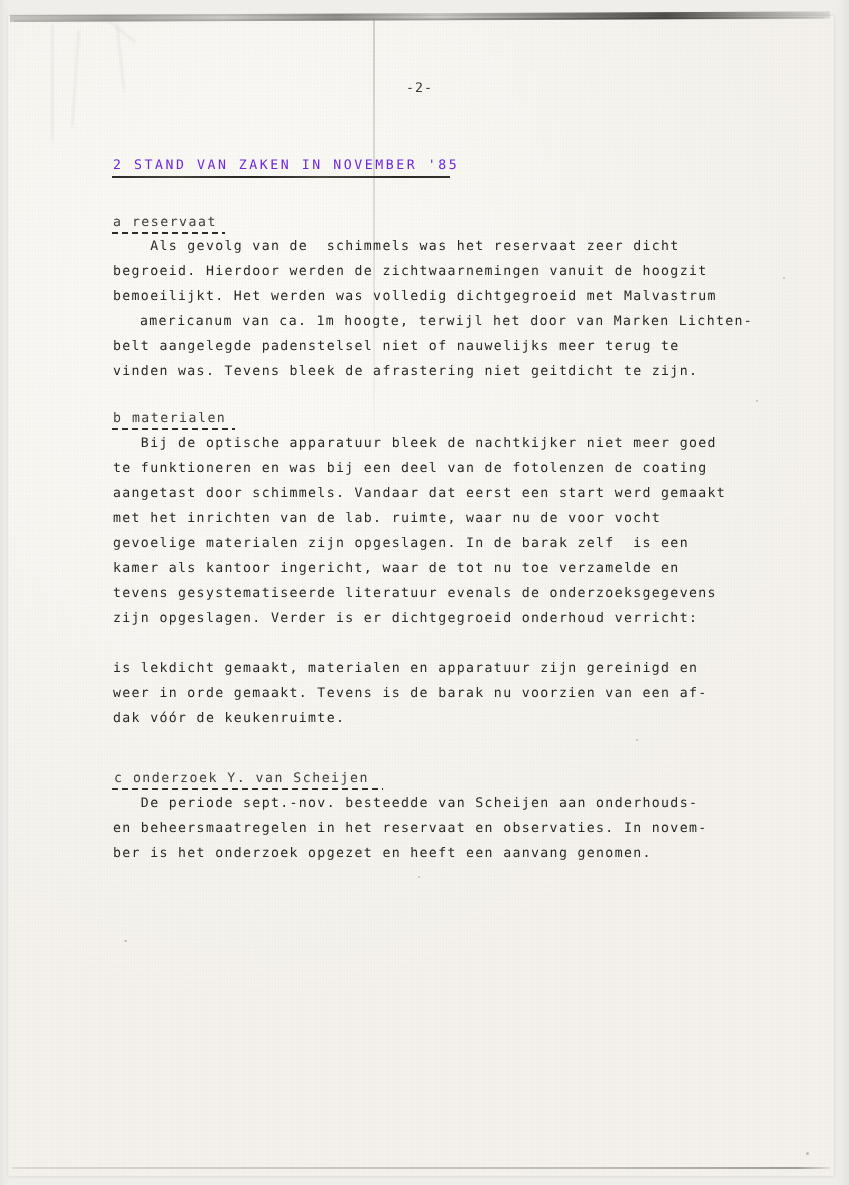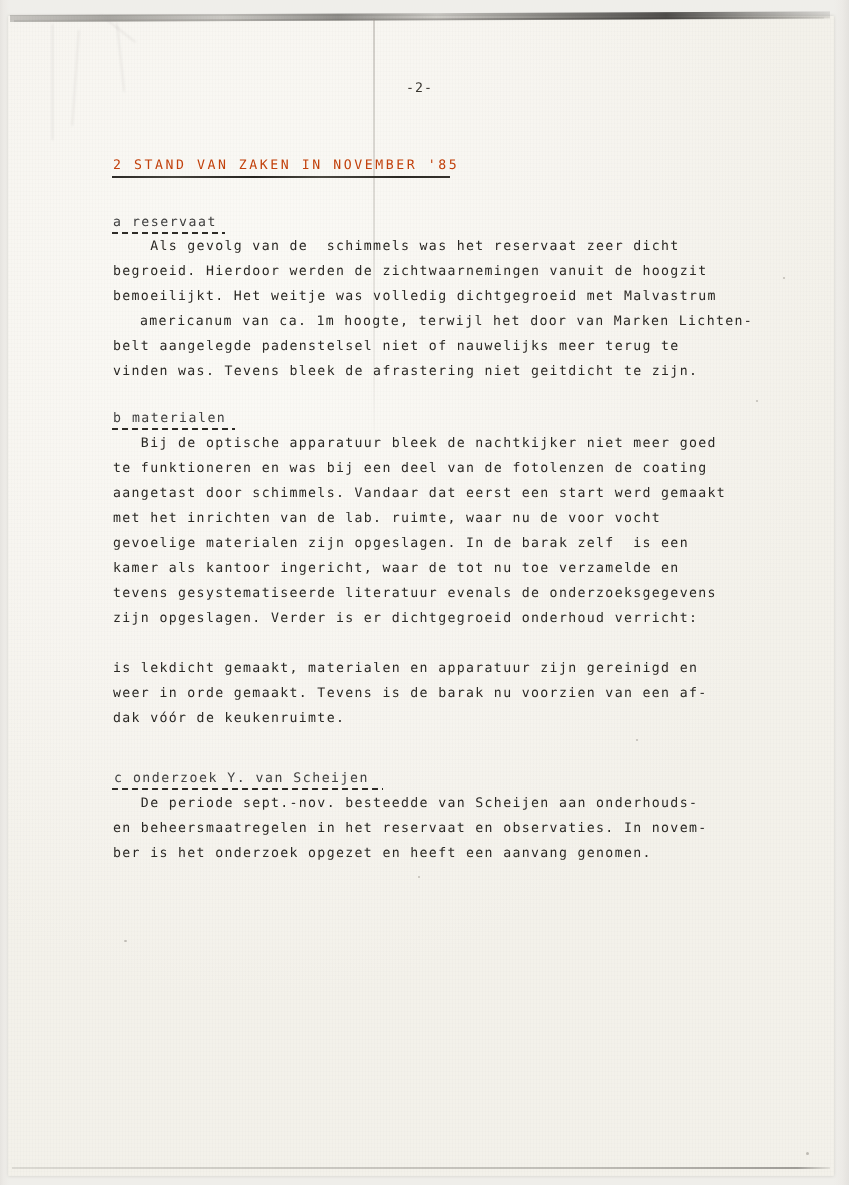--- a/index.html
+++ b/index.html
@@ -171,21 +171,21 @@
     top: 82px;
     letter-spacing: 1.0px;
     color: #38352f;
   }
 
   
   #heading-main {
     left: 113px;
     top: 159px;
     letter-spacing: 2.55px;
-    color: #c2410c;
+    color: #6d28d9;
   }
   #heading-main-rule {
     position: absolute;
     left: 112px;
     top: 176px;
     width: 338px;
     height: 2px;
     background: linear-gradient(to right,
       #2c2a26 0%, #45423c 18%, #26241f 42%, #4a4740 62%, #2a2823 85%, #35322c 100%);
     filter: blur(.25px);
@@ -236,21 +236,21 @@
     <div class="tx" id="page-number">-2-</div>
 
     <div class="tx" id="heading-main">2 STAND VAN ZAKEN IN NOVEMBER '85</div>
     <div id="heading-main-rule"></div>
 
     <div class="tx sub-head" style="left:113px; top:216px;">a reservaat</div>
     <div class="dashrule" style="left:112px; top:232px; width:113px;"></div>
 
     <div class="tx body-line" style="left:113px; top:240px;">    Als gevolg van de  schimmels was het reservaat zeer dicht</div>
     <div class="tx body-line" style="left:113px; top:265px;">begroeid. Hierdoor werden de zichtwaarnemingen vanuit de hoogzit</div>
-    <div class="tx body-line" style="left:113px; top:290px;">bemoeilijkt. Het weitje was volledig dichtgegroeid met Malvastrum</div>
+    <div class="tx body-line" style="left:113px; top:290px;">bemoeilijkt. Het werden was volledig dichtgegroeid met Malvastrum</div>
     <div class="tx body-line" style="left:113px; top:315px;margin-left:27px;">americanum van ca. 1m hoogte, terwijl het door van Marken Lichten-</div>
     <div class="tx body-line" style="left:113px; top:340px;">belt aangelegde padenstelsel niet of nauwelijks meer terug te</div>
     <div class="tx body-line" style="left:113px; top:365px;">vinden was. Tevens bleek de afrastering niet geitdicht te zijn.</div>
 
     <div class="tx sub-head" style="left:113px; top:412px;">b materialen</div>
     <div class="dashrule" style="left:112px; top:428px; width:123px;"></div>
 
     <div class="tx body-line" style="left:113px; top:437px;">   Bij de optische apparatuur bleek de nachtkijker niet meer goed</div>
     <div class="tx body-line" style="left:113px; top:462px;">te funktioneren en was bij een deel van de fotolenzen de coating</div>
     <div class="tx body-line" style="left:113px; top:487px;">aangetast door schimmels. Vandaar dat eerst een start werd gemaakt</div>

